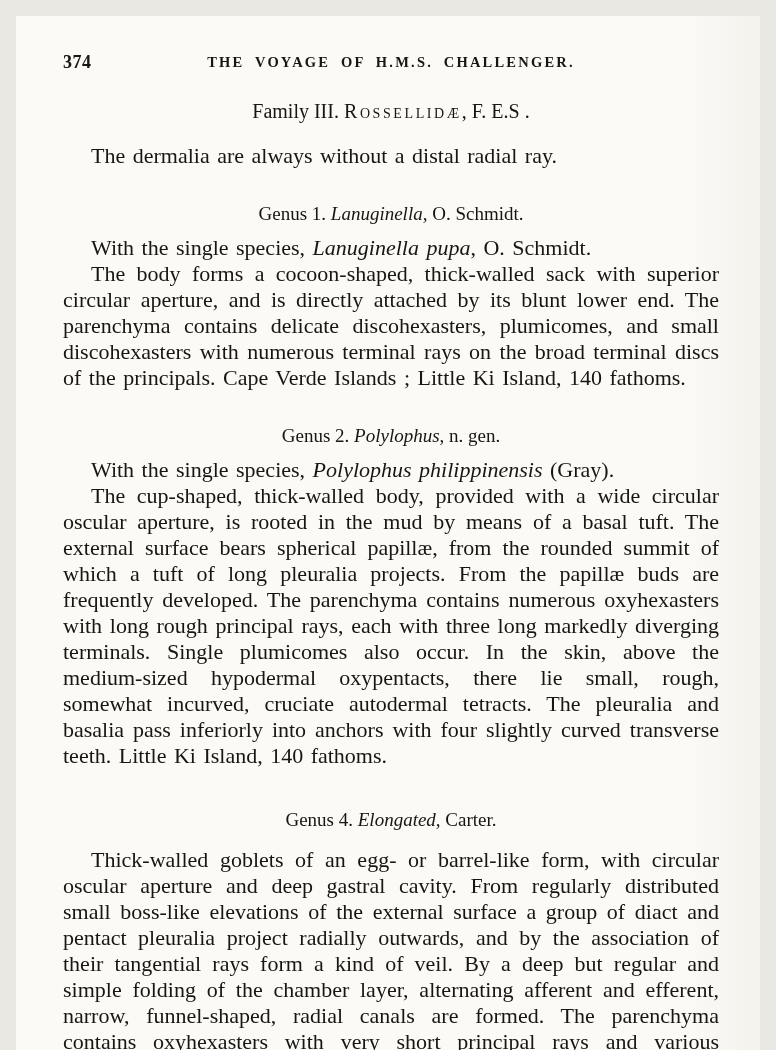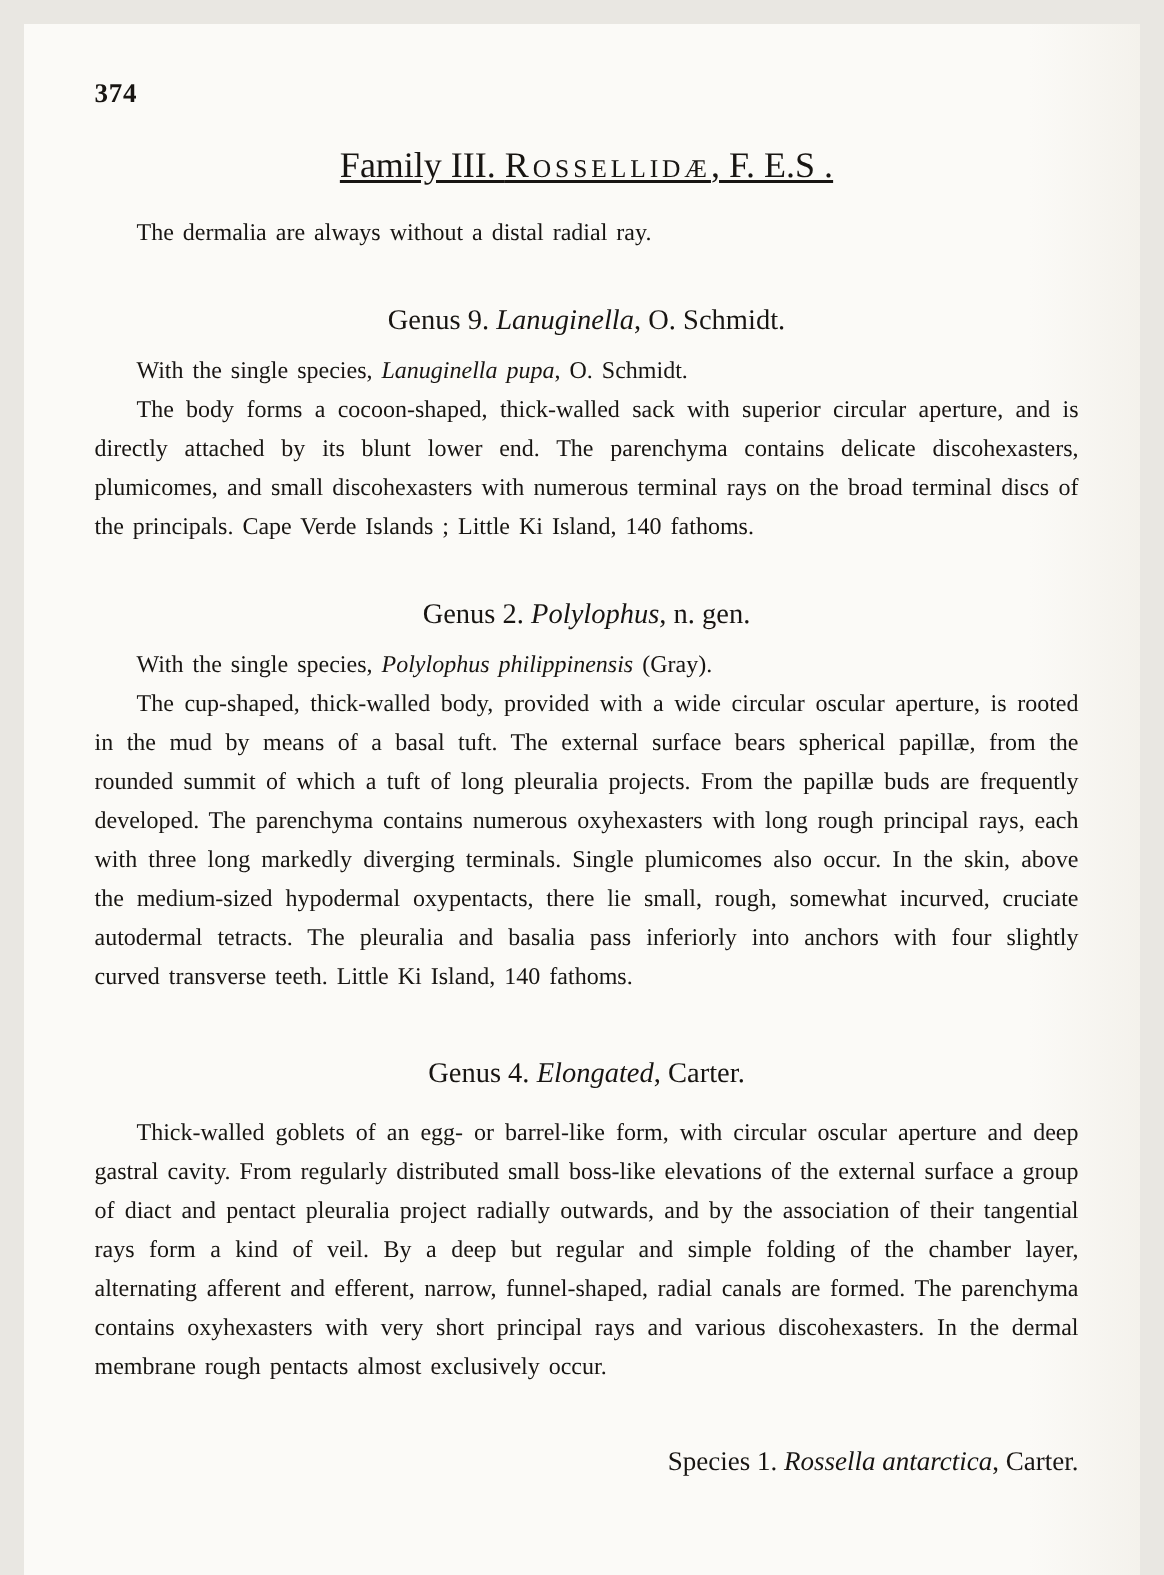--- a/index.html
+++ b/index.html
@@ -40,23 +40,22 @@
     text-align: center;
     font-size: 14.5px;
     font-weight: 700;
     letter-spacing: 2.2px;
     word-spacing: 5px;
   }
   main { display: block; }
   .heading-family {
     margin: 24px 0 20px 0;
     text-align: center;
-    font-size: 24px;
+    font-size: 20px;
     line-height: 23px;
-    text-decoration: underline;
   }
   .heading-genus {
     margin: 34px 0 10px 0;
     text-align: center;
     font-size: 19px;
     line-height: 22px;
   }
   .heading-genus-lg {
     margin: 40px 0 16px 0;
     text-align: center;
@@ -65,43 +64,44 @@
   }
   .heading-species {
     margin: 38px 0 18px 0;
     text-align: right;
     padding-left: 28px;
     font-size: 18px;
     line-height: 23px;
   }
   .para {
     margin: 0;
-    font-size: 16px;
+    font-size: 22px;
     line-height: 26px;
     text-align: justify;
     text-indent: 28px;
     word-spacing: 2px;
   }
   .run-italic { font-style: italic; }
   .run-smallcaps {
     font-variant: small-caps;
     letter-spacing: 2.6px;
   }
 </style>
 </head>
 <body>
 
 <div class="page">
   <header class="runhead">
     <span class="page-number">374</span>
+    <span class="running-title">THE VOYAGE OF H.M.S. CHALLENGER.</span>
   </header>
   <main id="page-body">
       <p class="heading-family"><span>Family III. </span><span class="run-smallcaps">Rossellidæ</span><span>, F. E.S .</span></p>
       <p class="para"><span>The dermalia are always without a distal radial ray.</span></p>
-      <p class="heading-genus"><span>Genus 9. </span><span class="run-italic">Lanuginella</span><span>, O. Schmidt.</span></p>
+      <p class="heading-genus"><span>Genus 1. </span><span class="run-italic">Lanuginella</span><span>, O. Schmidt.</span></p>
       <p class="para"><span>With the single species, </span><span class="run-italic">Lanuginella pupa</span><span>, O. Schmidt.</span></p>
       <p class="para"><span>The body forms a cocoon-shaped, thick-walled sack with superior circular aperture, and is directly attached by its blunt lower end.  The parenchyma contains delicate discohexasters, plumicomes, and small discohexasters with numerous terminal rays on the broad terminal discs of the principals.  Cape Verde Islands ; Little Ki Island, 140 fathoms.</span></p>
       <p class="heading-genus"><span>Genus 2. </span><span class="run-italic">Polylophus</span><span>, n. gen.</span></p>
       <p class="para"><span>With the single species, </span><span class="run-italic">Polylophus philippinensis</span><span> (Gray).</span></p>
       <p class="para"><span>The cup-shaped, thick-walled body, provided with a wide circular oscular aperture, is rooted in the mud by means of a basal tuft.  The external surface bears spherical papillæ, from the rounded summit of which a tuft of long pleuralia projects.  From the papillæ buds are frequently developed.  The parenchyma contains numerous oxyhexasters with long rough principal rays, each with three long markedly diverging terminals.  Single plumicomes also occur.  In the skin, above the medium-sized hypodermal oxypentacts, there lie small, rough, somewhat incurved, cruciate autodermal tetracts.  The pleuralia and basalia pass inferiorly into anchors with four slightly curved transverse teeth.  Little Ki Island, 140 fathoms.</span></p>
       <p class="heading-genus-lg"><span>Genus 4. </span><span class="run-italic">Elongated</span><span>, Carter.</span></p>
       <p class="para"><span>Thick-walled goblets of an egg- or barrel-like form, with circular oscular aperture and deep gastral cavity.  From regularly distributed small boss-like elevations of the external surface a group of diact and pentact pleuralia project radially outwards, and by the association of their tangential rays form a kind of veil.  By a deep but regular and simple folding of the chamber layer, alternating afferent and efferent, narrow, funnel-shaped, radial canals are formed.  The parenchyma contains oxyhexasters with very short principal rays and various discohexasters.  In the dermal membrane rough pentacts almost exclusively occur.</span></p>
       <p class="heading-species"><span>Species 1. </span><span class="run-italic">Rossella antarctica</span><span>, Carter.</span></p>
     </main>
 </div>

